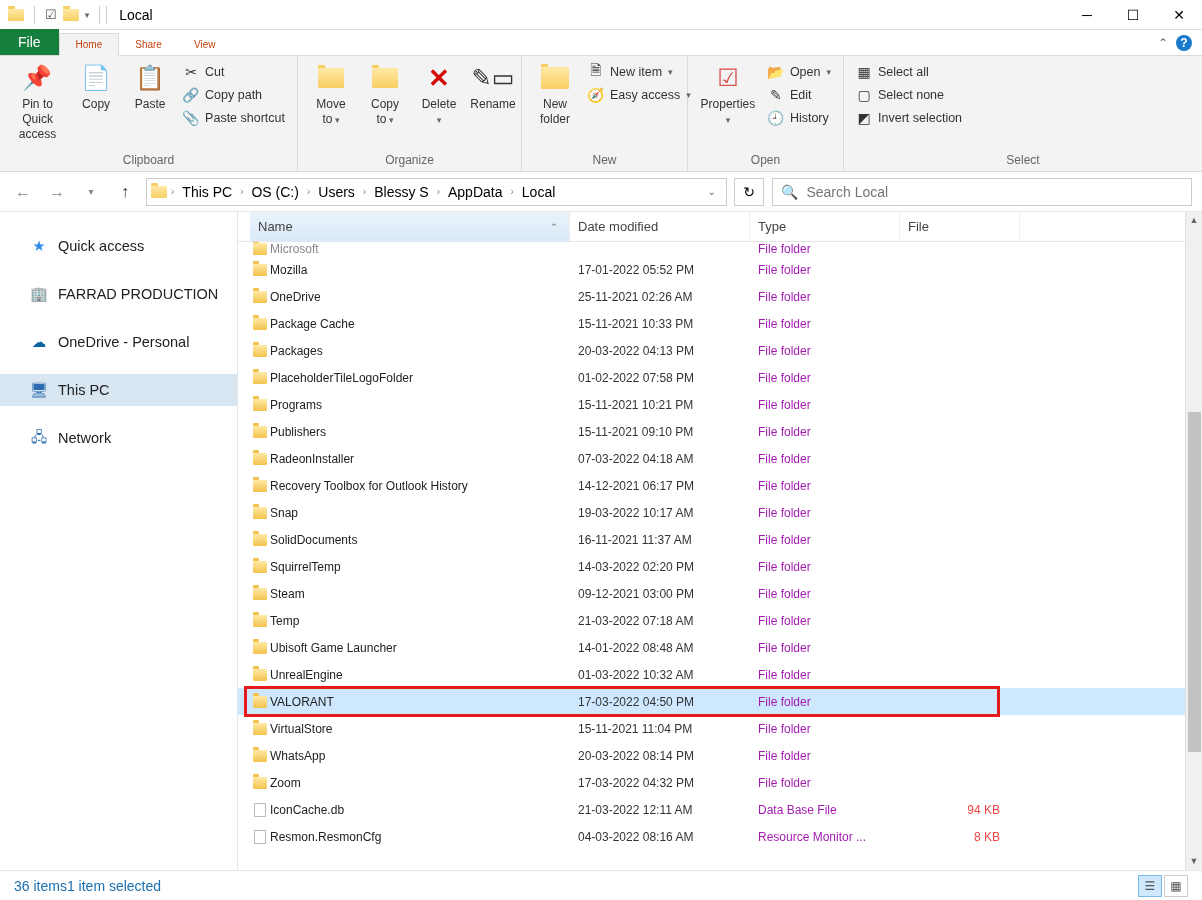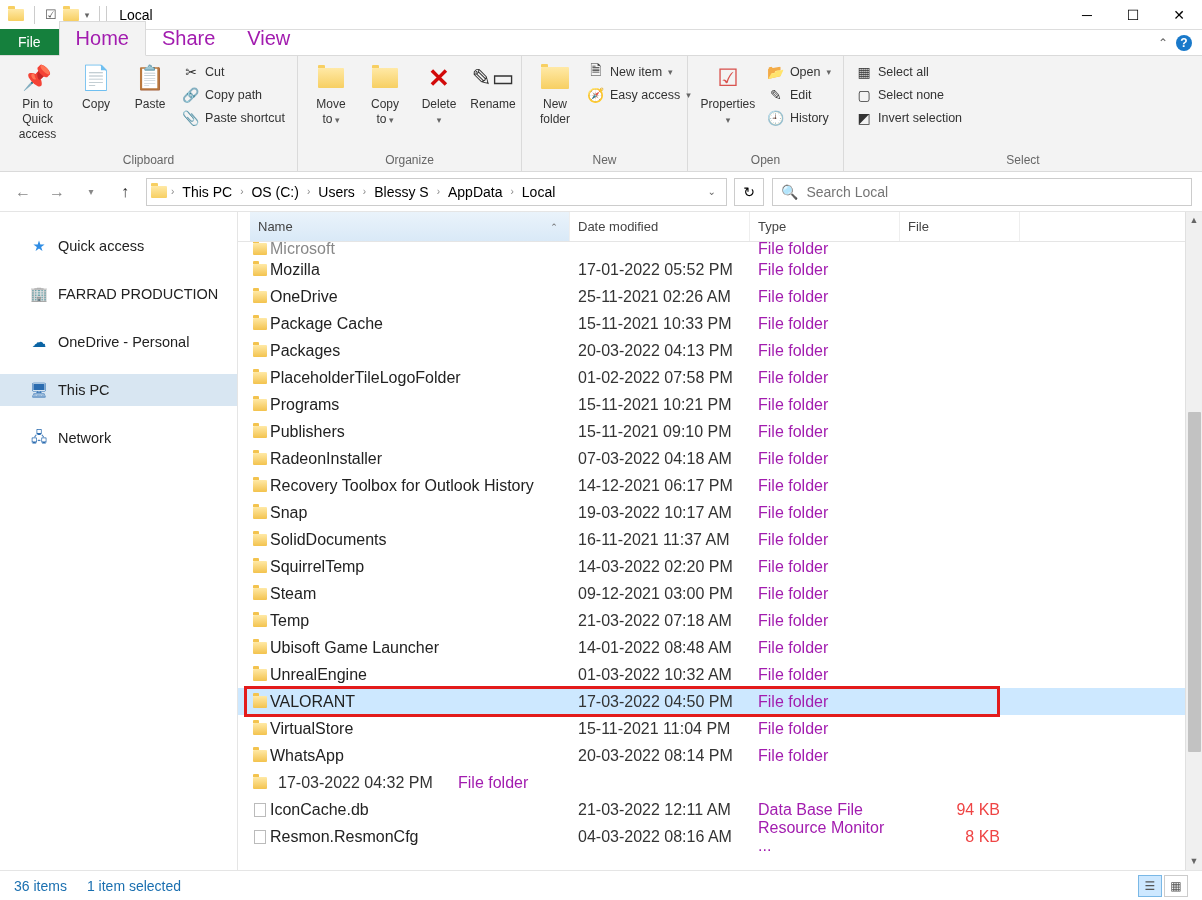--- a/index.html
+++ b/index.html
@@ -11,21 +11,21 @@
 .folder-icon-small { width: 16px; height: 12px; background: linear-gradient(#ffe9a6,#f7cf62); border-radius: 1px; position: relative; }
 .folder-icon-small::before { content:""; position:absolute; top:-3px; left:0; width:7px; height:3px; background:#f7cf62; border-radius:1px 1px 0 0; }
 .titlebar .sep { width:1px; height:18px; background:#ccc; margin:0 4px; }
 .titlebar .title-text { margin-left: 8px; }
 .titlebar .controls { margin-left: auto; display:flex; }
 .titlebar .controls button { width: 46px; height: 30px; background:none; border:none; font-size:14px; }
 
 
 .ribbon-tabs { height: 26px; display:flex; align-items:flex-end; background:#fff; border-bottom:1px solid #dadada; }
 .ribbon-tabs .file-tab { background:#15803d; color:#fff; padding:5px 18px; font-size:14px; }
-.ribbon-tabs .tab { padding:5px 16px; font-size:20px; color:#a21caf; }
+.ribbon-tabs .tab { padding:5px 16px; font-size:10px; color:#c2410c; }
 .ribbon-tabs .tab.active { border:1px solid #dadada; border-bottom:1px solid #f3f3f3; background:#f3f3f3; position:relative; top:1px; }
 .ribbon-tabs .collapse { margin-left:auto; padding:4px 10px; display:flex; align-items:center; gap:8px; }
 .help-icon { width:16px; height:16px; border-radius:50%; background:#1979ca; color:#fff; text-align:center; line-height:16px; font-size:12px; font-weight:bold; }
 
 
 .ribbon { height: 116px; background:#f3f3f3; border-bottom:1px solid #dadada; display:flex; }
 .group { border-right:1px solid #dadada; display:flex; flex-direction:column; }
 .group-body { flex:1; display:flex; align-items:flex-start; padding:4px 6px 0 6px; }
 .group-label { text-align:center; font-size:12px; color:#666; padding:2px 0 4px 0; }
 .big-btn { display:flex; flex-direction:column; align-items:center; justify-content:flex-start; padding:2px 8px 0 8px; min-width:54px; font-size:12px; color:#333; line-height:1.25; text-align:center; gap:3px; }
@@ -58,40 +58,40 @@
 
 .filepane { flex:1; display:flex; flex-direction:column; position:relative; overflow:hidden; }
 .col-headers { height:30px; display:flex; align-items:center; border-bottom:1px solid #e5e5e5; background:#fff; font-size:13px; color:#444; padding-left:12px; }
 .col-headers .col { border-right:1px solid #eee; padding:6px 8px; display:flex; align-items:center; height:100%; }
 .col-name-h { width:320px; background:linear-gradient(#eaf3fb,#d9e9f7); justify-content:space-between; }
 .col-date-h { width:180px; }
 .col-type-h { width:150px; }
 .col-size-h { width:120px; }
 .sort-ind { font-size:9px; color:#666; width:14px; text-align:center; }
 .rows { flex:1; overflow:hidden; position:relative; }
-.row { display:flex; align-items:center; height:27px; padding-left:12px; font-size:16px; color:#222; }
+.row { display:flex; align-items:center; height:27px; padding-left:12px; font-size:12px; color:#222; }
 .row .ric { width:20px; display:flex; justify-content:center; }
 .row .c-name { width:300px; white-space:nowrap; overflow:hidden; text-overflow:ellipsis; }
 .row .c-date { width:180px; padding-left:8px; color:#333; }
 .row .c-type { width:150px; padding-left:8px; color:#a21caf; }
 .row .c-size { width:120px; text-align:right; padding-right:20px; color:#ef4444; }
 .row.selected { background:#cde8ff; }
 .row.peek { height:14px; overflow:hidden; color:#888; }
 .file-ic { width:14px; height:12px; background:linear-gradient(#ffe9a6,#f3c34e); border-radius:1px; position:relative; }
 .file-ic::before { content:""; position:absolute; top:-3px; left:0; width:6px; height:3px; background:#f3c34e; border-radius:1px 1px 0 0; }
 .doc-ic { width:12px; height:14px; background:#fff; border:1px solid #bbb; position:relative; }
 .highlight-box { position:absolute; border:3px solid #e31b1b; pointer-events:none; }
 
 .vscroll { position:absolute; right:0; top:0; width:17px; height:100%; background:#f0f0f0; border-left:1px solid #e0e0e0; }
 .vscroll .up, .vscroll .down { height:17px; text-align:center; font-size:9px; line-height:17px; color:#666; background:#f0f0f0; }
 .vscroll .down { position:absolute; bottom:0; width:100%; }
 .vscroll .thumb { position:absolute; left:2px; width:13px; background:#c2c2c2; border-radius:1px; }
 
 
-.statusbar { height:30px; border-top:1px solid #e5e5e5; display:flex; align-items:center; padding:4px 14px; font-size:14px; color:#1a6fb0; gap:20px; }
+.statusbar { height:30px; border-top:1px solid #e5e5e5; display:flex; align-items:center; padding:4px 14px; font-size:14px; color:#1a6fb0; }
 .statusbar .view-toggles { margin-left:auto; display:flex; gap:2px; }
 .view-toggle { width:24px; height:22px; border:1px solid #ccc; display:flex; align-items:center; justify-content:center; font-size:12px; color:#555; background:#fff; }
 .view-toggle.active { background:#cde8ff; border-color:#7ab8e6; }
 
 
 button { cursor:default; }
 </style>
 </head>
 <body>
 
@@ -502,20 +502,21 @@
           </span>
           <span class="c-name">WhatsApp</span>
           <span class="c-date">20-03-2022 08:14 PM</span>
           <span class="c-type">File folder</span>
           <span class="c-size"></span>
         </div>
         <div class="row">
           <span class="ric">
             <span class="file-ic"></span>
           </span>
+          <span class="c-name">Zoom</span>
           <span class="c-date">17-03-2022 04:32 PM</span>
           <span class="c-type">File folder</span>
           <span class="c-size"></span>
         </div>
         <div class="row">
           <span class="ric">
             <span class="doc-ic"></span>
           </span>
           <span class="c-name">IconCache.db</span>
           <span class="c-date">21-03-2022 12:11 AM</span>

